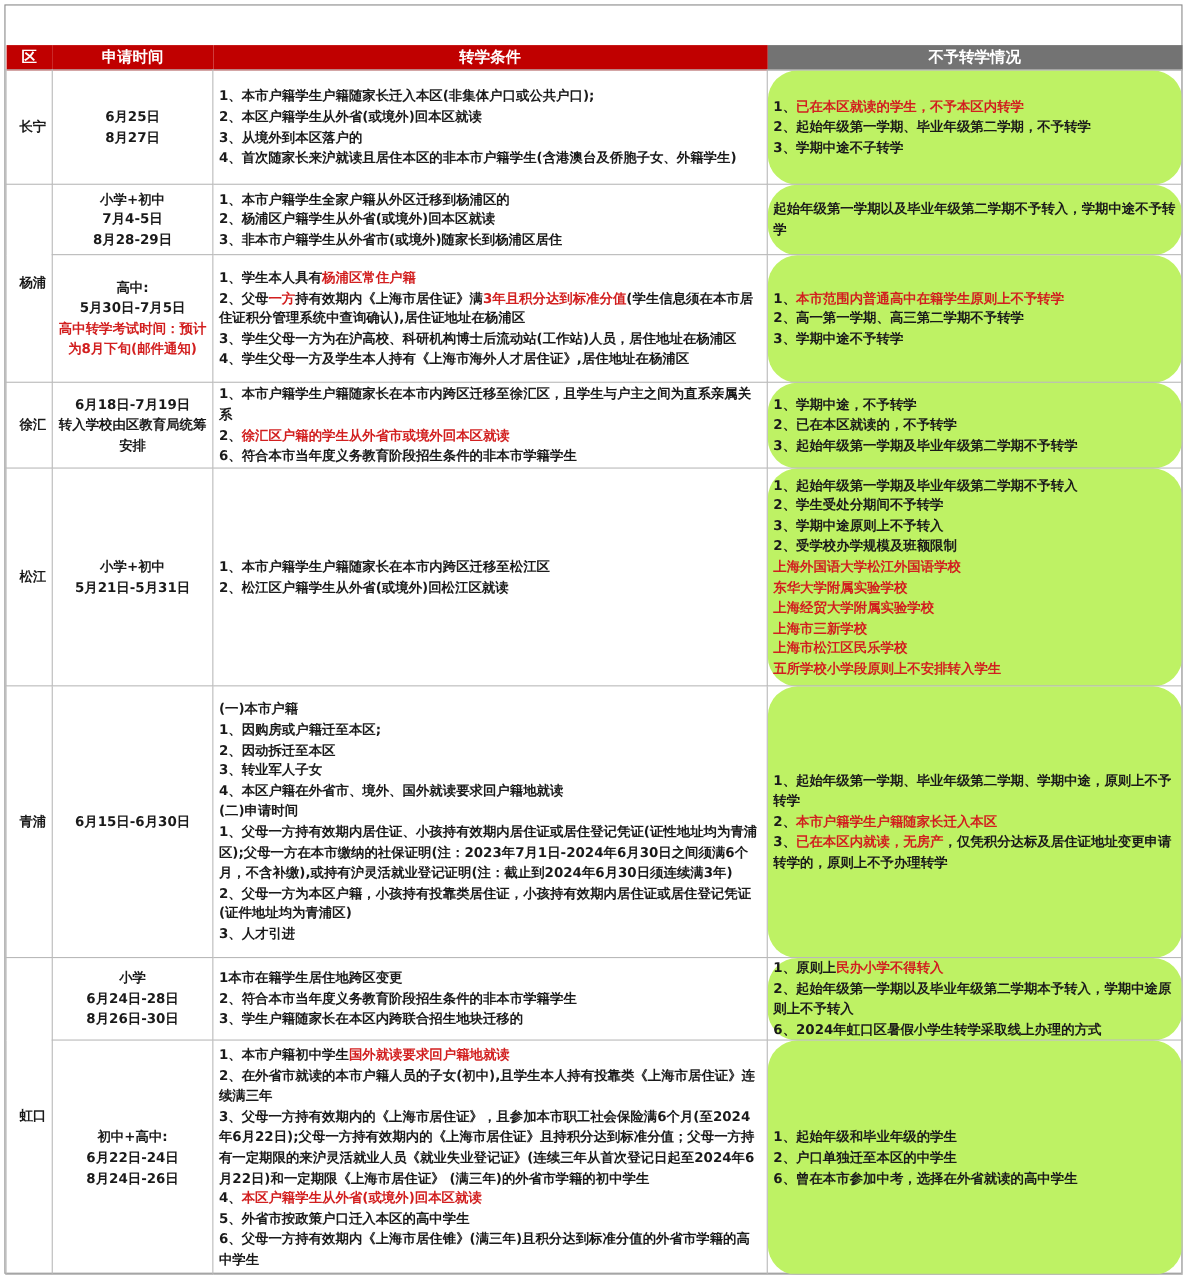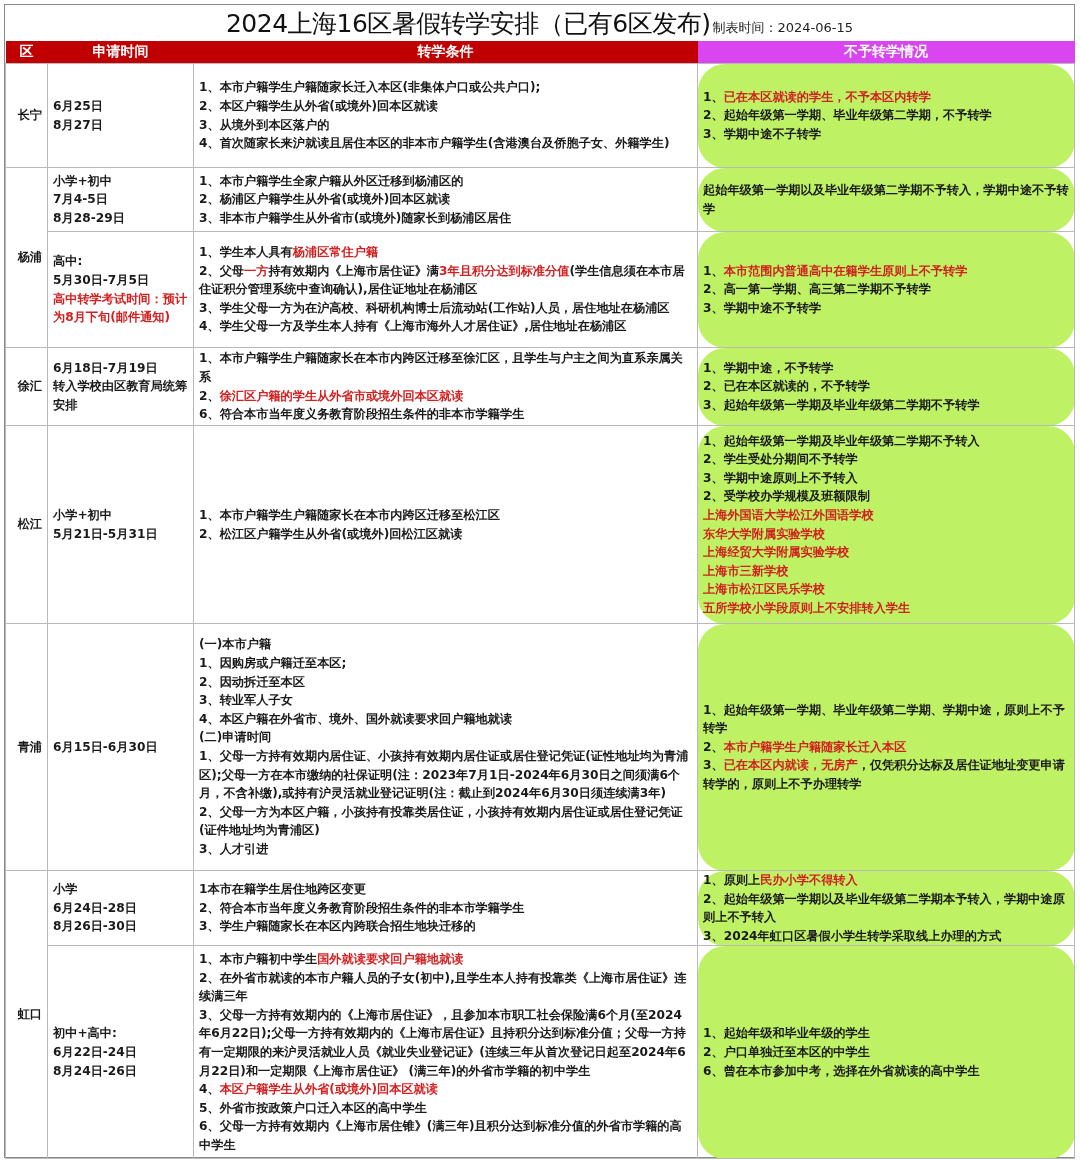--- a/index.html
+++ b/index.html
@@ -20,41 +20,37 @@
   .title-date { font-size: 13px; color: #222; line-height: 26px; margin-left: 2px; }
 
   table.grid {
     position: absolute; left: 0; top: 36px; width: 1069px;
     border-collapse: collapse; table-layout: fixed;
   }
   table.grid th {
     height: 22px; padding: 0; font-size: 14px; font-weight: 700; color: #ffffff;
     background: #c00000; text-align: center; border: none;
   }
-  table.grid th.blue { background: #d946ef; }
+  table.grid th.blue { background: #737373; }
   table.grid td {
     border: 1px solid #b9b9b9; vertical-align: middle; padding: 0 5px;
     font-size: 12.2px; font-weight: 700; line-height: 18.6px;
   }
   td.district { text-align: right; font-size: 13px; }
-  td.date { text-align: left; }
+  td.date { text-align: center; }
   td.deny { background: #bef264; border-radius: 27px; }
   .line { display: block; white-space: normal; }
   .red { color: #d21f1f; }
   .nowrap { white-space: nowrap; }
 </style>
 </head>
 <body>
 
 <div class="sheet">
 
-  <div class="title-bar">
-    <span class="title-main">2024上海16区暑假转学安排（已有6区发布)</span>
-    <span class="title-date">制表时间：2024-06-15</span>
-  </div>
 
   <table class="grid">
     <colgroup>
       <col style="width:42px">
       <col style="width:146px">
       <col style="width:504px">
       <col style="width:377px">
     </colgroup>
     <thead>
       <tr>
@@ -194,21 +190,21 @@
           <span class="line">8月26日-30日</span>
         </td>
         <td>
           <span class="line">1本市在籍学生居住地跨区变更</span>
           <span class="line">2、符合本市当年度义务教育阶段招生条件的非本市学籍学生</span>
           <span class="line">3、学生户籍随家长在本区内跨联合招生地块迁移的</span>
         </td>
         <td class="deny">
           <span class="line"><span>1、原则上</span><span class="red">民办小学不得转入</span></span>
           <span class="line">2、起始年级第一学期以及毕业年级第二学期本予转入，学期中途原则上不予转入</span>
-          <span class="line">3、2024年虹口区暑假小学生转学采取线上办理的方式</span>
+          <span class="line">6、2024年虹口区暑假小学生转学采取线上办理的方式</span>
         </td>
       </tr>
 
       <tr style="height:213px">
         <td class="date">
           <span class="line">初中+高中:</span>
           <span class="line">6月22日-24日</span>
           <span class="line">8月24日-26日</span>
         </td>
         <td>

